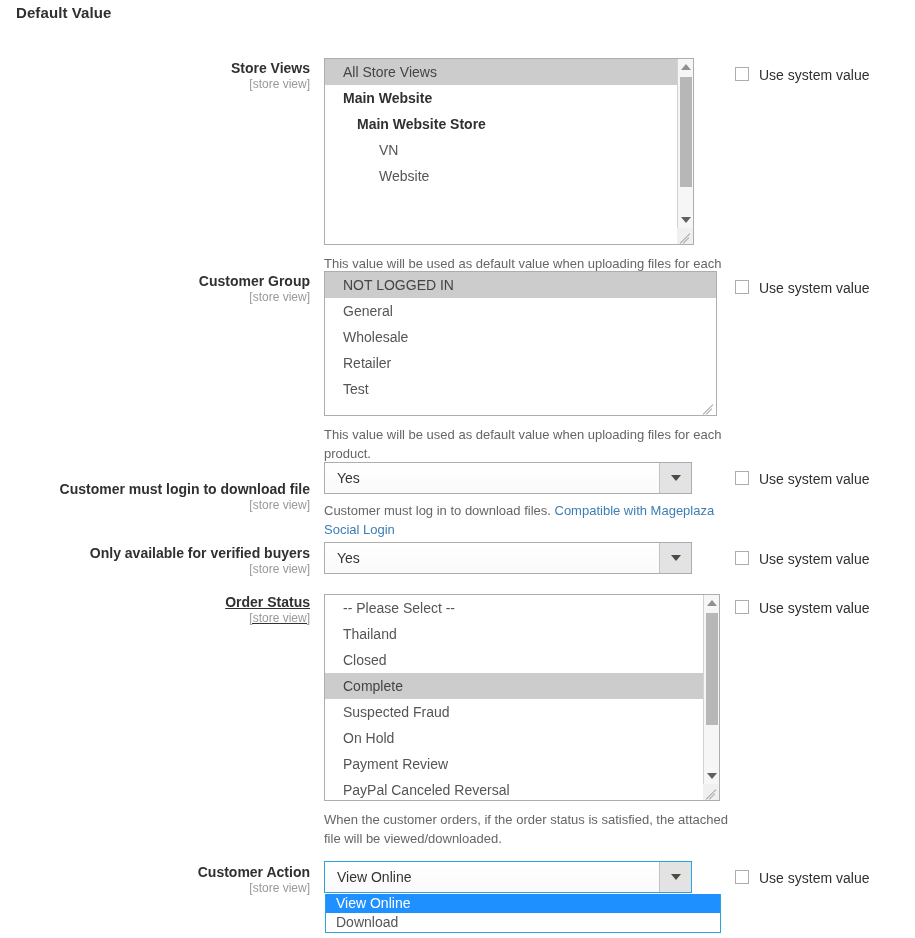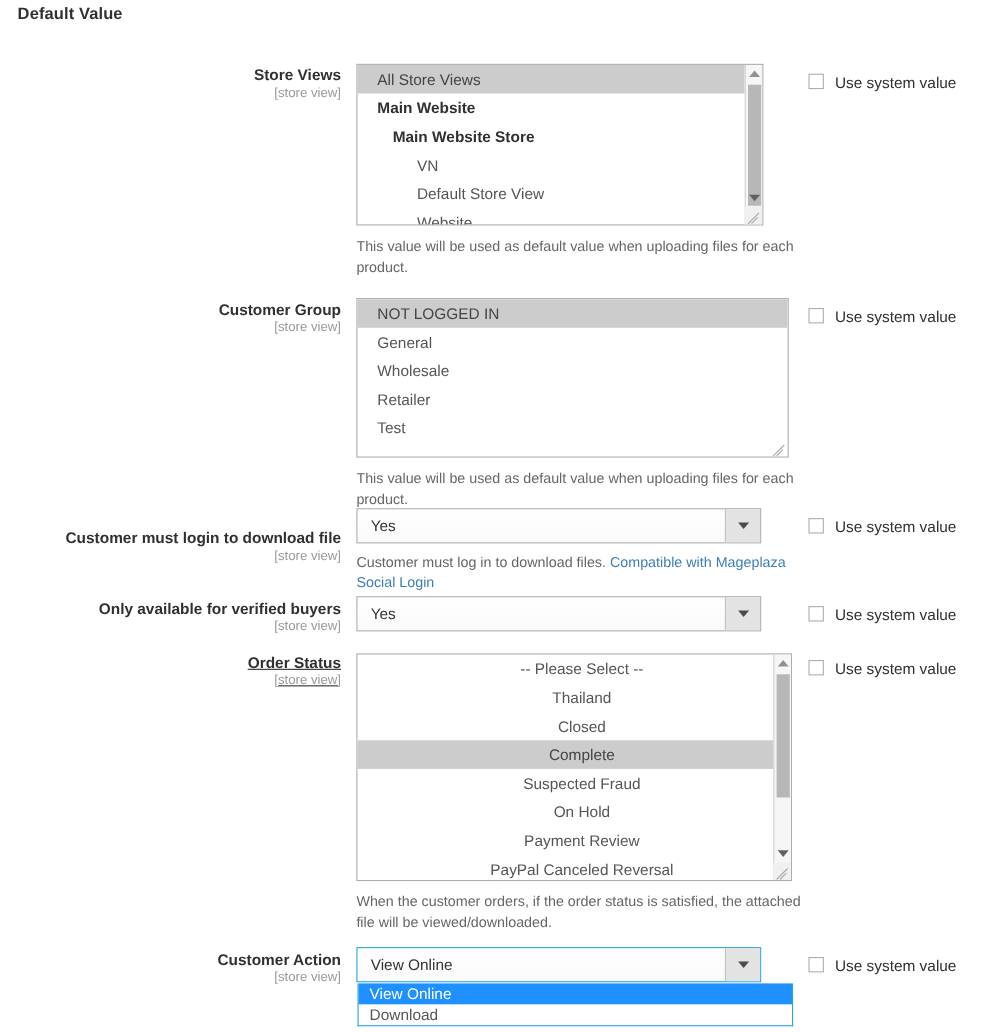--- a/index.html
+++ b/index.html
@@ -208,27 +208,26 @@
 
   <div class="section-title">Default Value</div>
 
   <div class="row" style="top:58px;">
     <div class="label-col" style="top:2px;">
       <span class="label-main">Store Views</span>
       <span class="label-scope">[store view]</span>
     </div>
 
     <div class="field-col">
-      <div class="listbox" style="width:370px;height:147px;">
+      <div class="listbox" style="width:370px;height:187px;">
         <div class="opts" style="right:16px;">
           <div class="opt sel">All Store Views</div>
           <div class="opt lvl1">Main Website</div>
           <div class="opt lvl2">Main Website Store</div>
           <div class="opt lvl3">VN</div>
-          <div class="opt lvl3">Default Store View</div>
           <div class="opt lvl3">Website</div>
         </div>
         <div class="vscroll">
           <div class="arrow up">
               <i class="tri-up"></i>
             </div>
           <div class="thumb" style="top:18px;height:110px;"></div>
           <div class="arrow down">
               <i class="tri-dn"></i>
             </div>
@@ -314,21 +313,21 @@
   </div>
 
   <div class="row" style="top:594px;">
     <div class="label-col" style="top:0px;text-decoration:underline;">
       <span class="label-main">Order Status</span>
       <span class="label-scope">[store view]</span>
     </div>
 
     <div class="field-col">
       <div class="listbox" style="width:396px;height:207px;">
-        <div class="opts" style="right:4px;text-align:center;">
+        <div class="opts" style="right:4px;">
           <div class="opt">-- Please Select --</div>
           <div class="opt">Thailand</div>
           <div class="opt">Closed</div>
           <div class="opt sel">Complete</div>
           <div class="opt">Suspected Fraud</div>
           <div class="opt">On Hold</div>
           <div class="opt">Payment Review</div>
           <div class="opt">PayPal Canceled Reversal</div>
         </div>
         <div class="vscroll">

